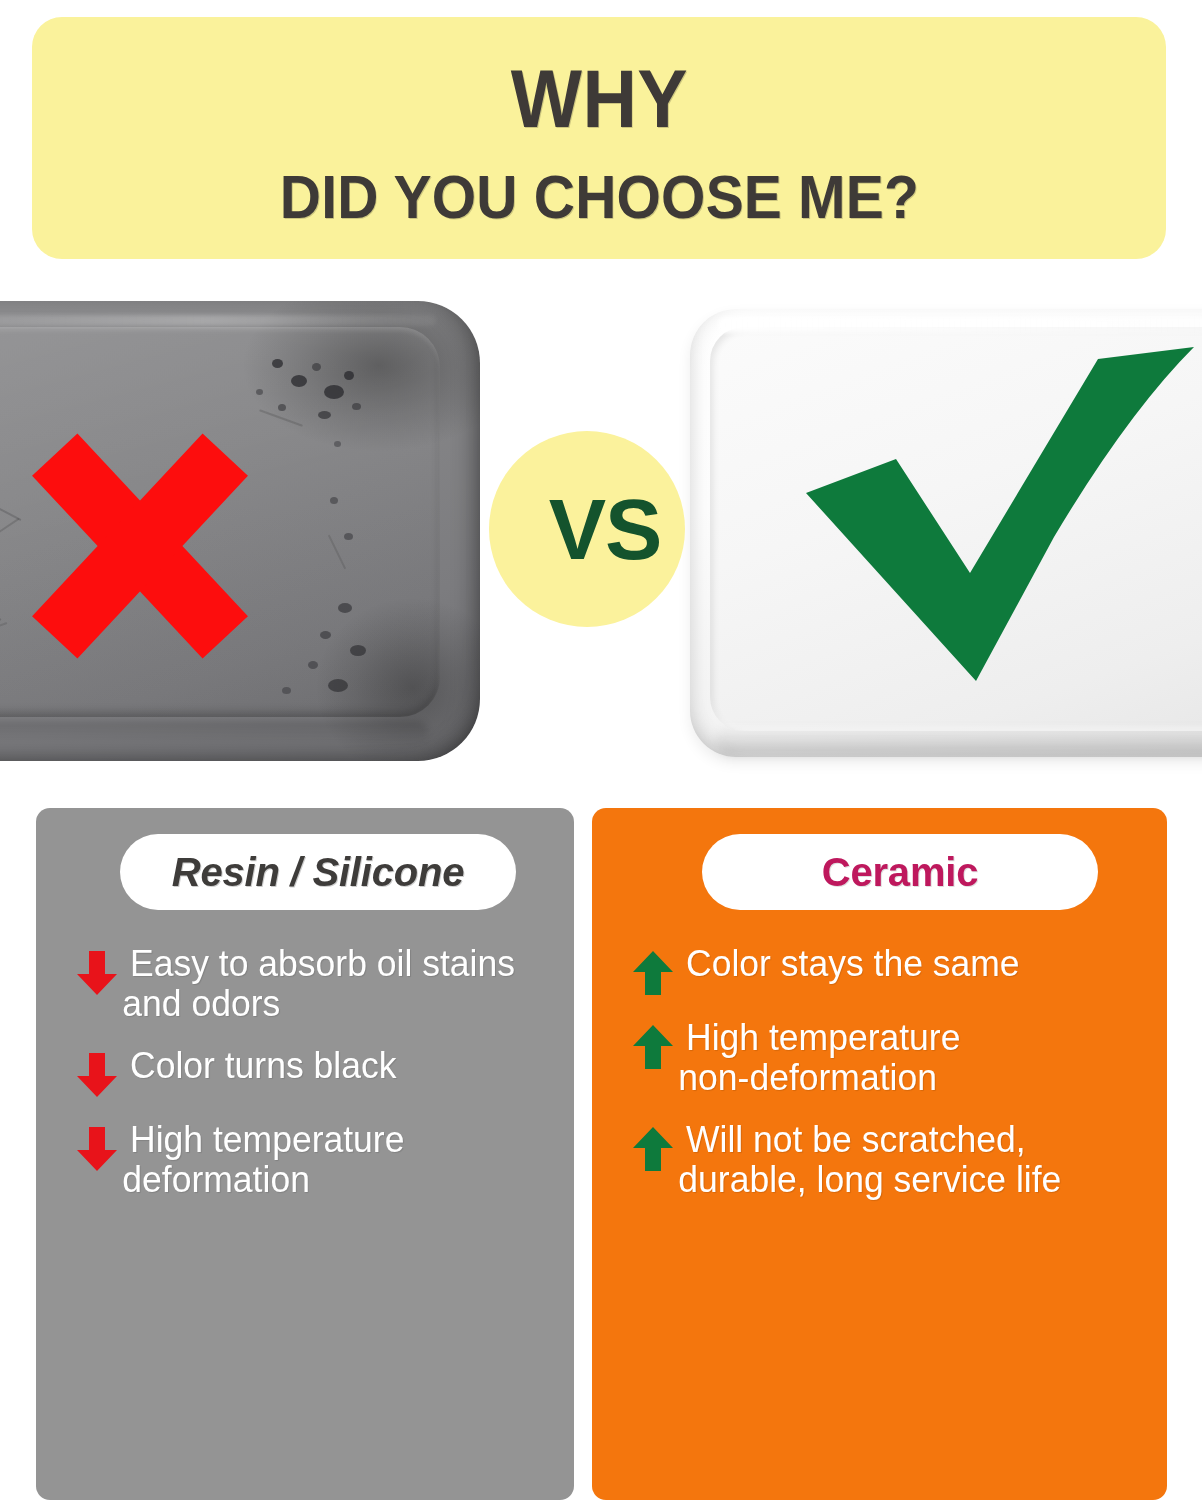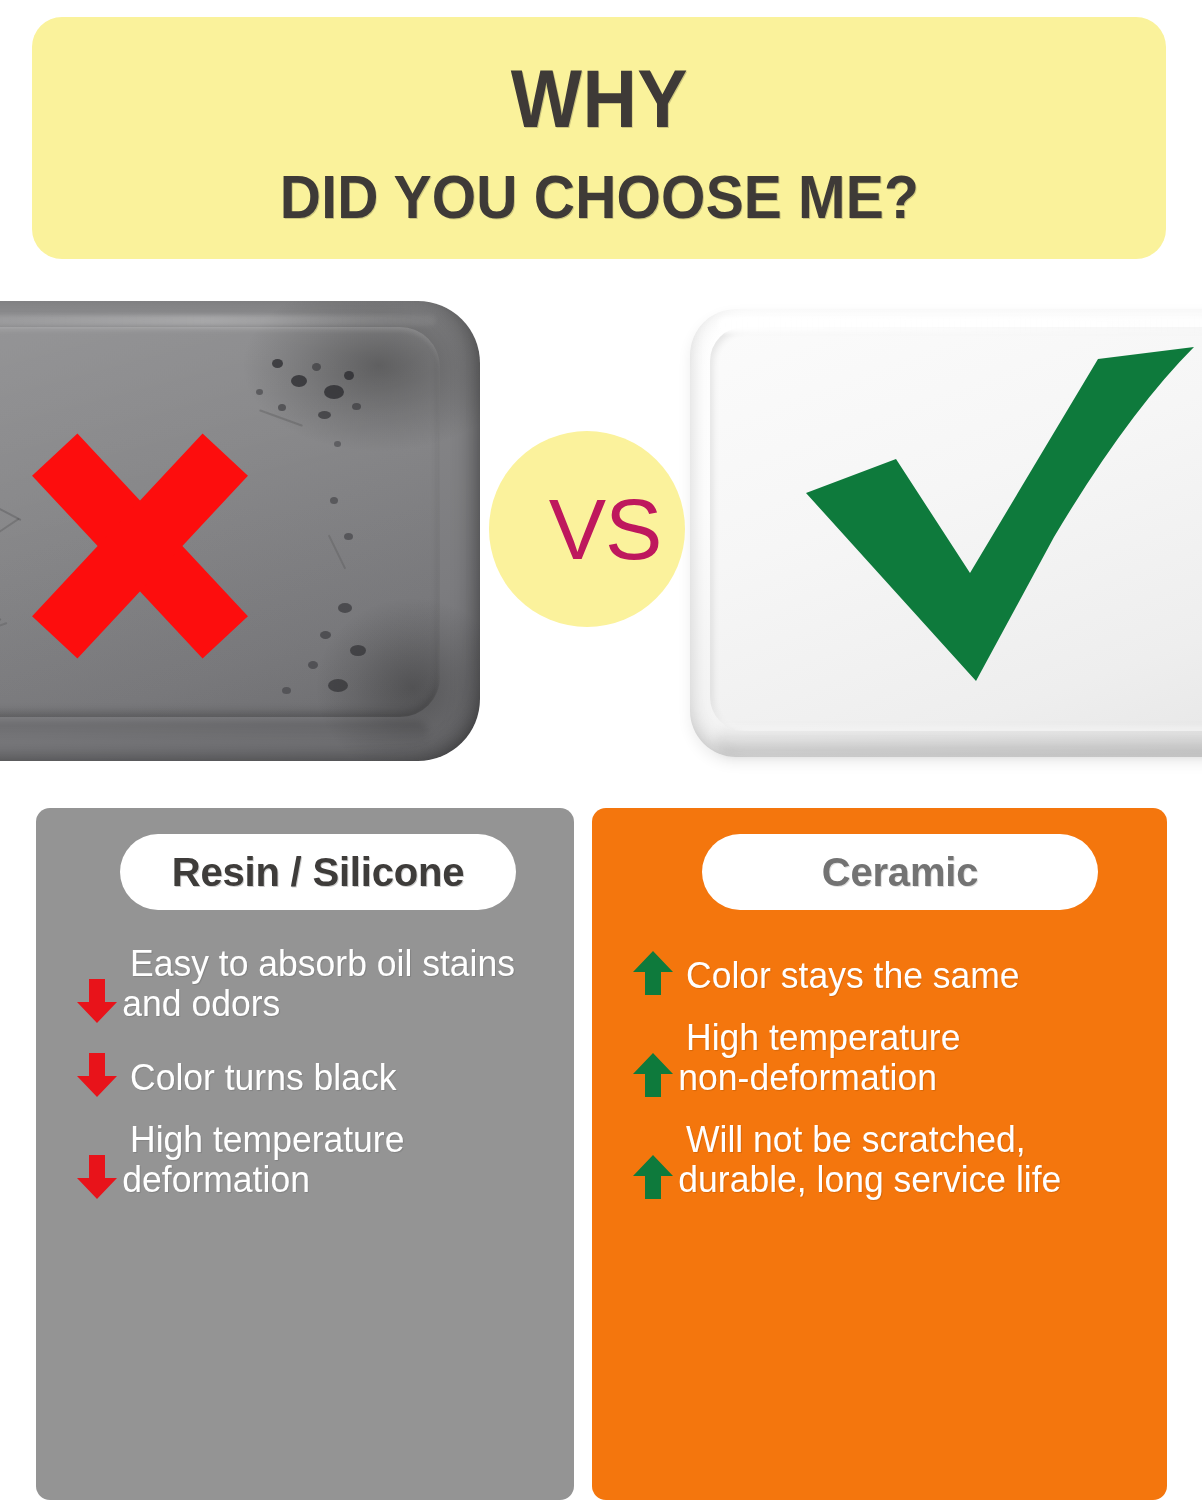--- a/index.html
+++ b/index.html
@@ -157,22 +157,22 @@
     height: 196px;
     border-radius: 50%;
     background: #fbf29c;
     display: flex;
     align-items: center;
     justify-content: center;
     z-index: 5;
   }
   .vs-text {
     font-size: 86px;
-    font-weight: 400;
-    color: #be185d;
+    font-weight: 700;
+    color: #14532d;
     letter-spacing: -1px;
     line-height: 1;
     margin-left: 36px;
   }
 
   
   .tray-white-wrap {
     position: absolute;
     left: 690px;
     top: 50px;
@@ -258,40 +258,40 @@
   }
   .pill {
     height: 76px;
     border-radius: 38px;
     background: #ffffff;
     display: flex;
     align-items: center;
     justify-content: center;
     box-sizing: border-box;
   }
-  .pill-left { width: 396px; margin-left: 66px; }
+  .pill-left { width: 396px; margin-left: 66px; font-style: italic; }
   .pill-right { width: 396px; margin-left: 92px; }
   .pill-label {
     font-size: 40px;
     font-weight: 700;
     line-height: 1;
     letter-spacing: -0.2px;
   }
   .pill-label-left { color: #3e3c3a; text-shadow: 1px 1px 0 rgba(0,0,0,0.20); }
-  .pill-label-right { color: #737373; text-shadow: 1px 1px 0 rgba(0,0,0,0.13); }
+  .pill-label-right { color: #be185d; text-shadow: 1px 1px 0 rgba(0,0,0,0.13); }
 
   .feature-list {
     margin: 0;
     padding: 0;
     list-style: none;
     margin-top: 34px;
   }
   .feature-item {
     display: flex;
-    align-items: flex-end;
+    align-items: flex-start;
     margin-bottom: 22px;
     padding-left: 22px;
   }
   .arrow-icon {
     flex: 0 0 auto;
     width: 42px;
     height: 46px;
     margin-top: 6px;
     margin-right: 12px;
   }

